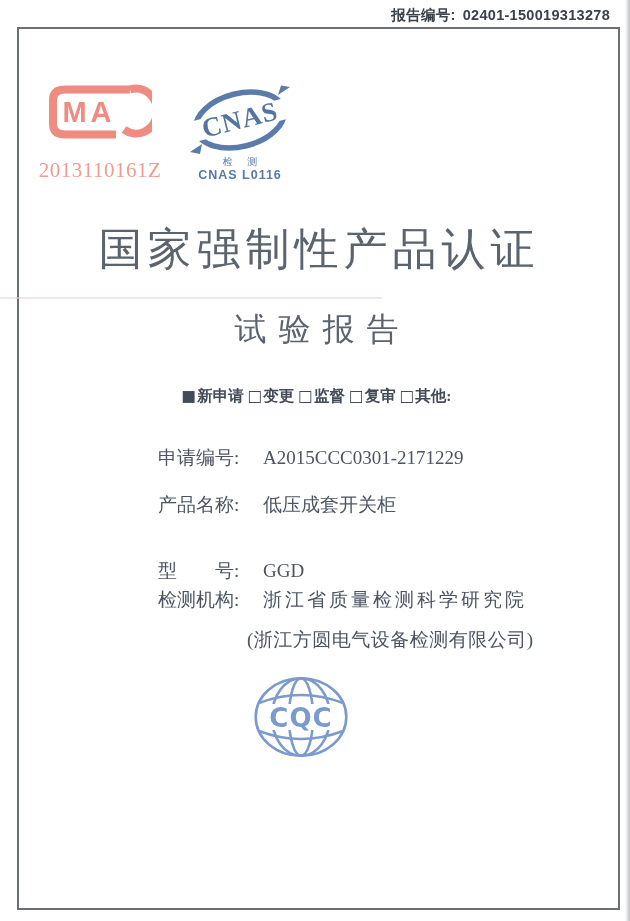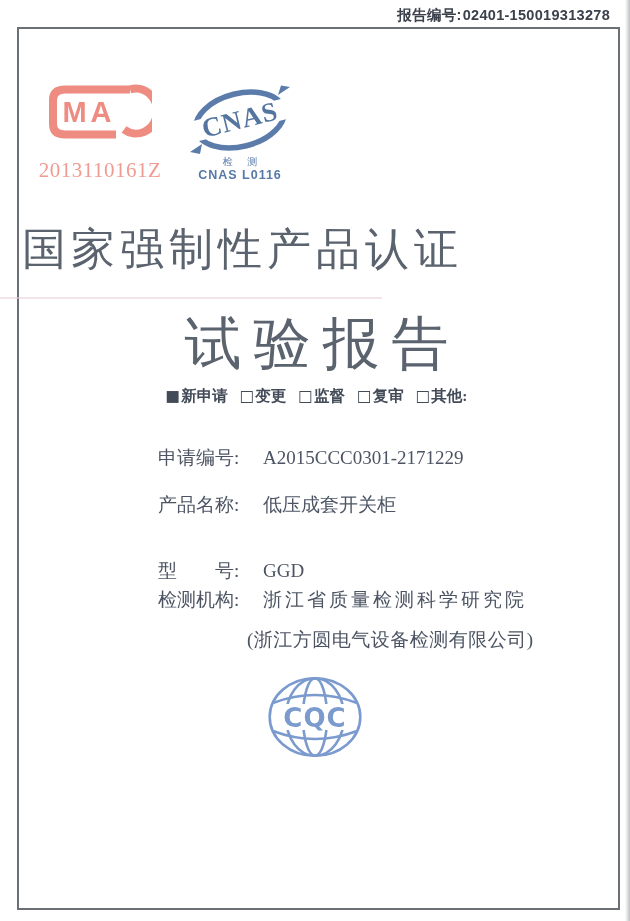--- a/index.html
+++ b/index.html
@@ -9,60 +9,60 @@
 
   
   .frame{position:absolute;left:17px;top:27px;width:599px;height:879px;
          border:2px solid #6b7077;}
   .edge{position:absolute;right:0;top:0;width:5px;height:100%;
         background:linear-gradient(to right,rgba(255,255,255,0),rgba(110,116,124,.45));}
 
   
   .report-no{position:absolute;top:6px;right:20px;font-family:"Liberation Sans","DejaVu Sans",sans-serif;
              font-size:14.5px;font-weight:600;color:#3a414b;letter-spacing:.3px;line-height:1.25;}
-  .report-no .rn{margin-left:1px;}
+  .report-no .rn{margin-left:7px;}
 
   
   .cma{position:absolute;left:38px;top:84px;width:124px;text-align:center;}
   .cma svg{display:block;margin:0 auto;}
   .cma-num{margin-top:20px;font-size:21px;color:#f09b91;letter-spacing:.5px;line-height:1;
            font-family:"Liberation Serif","DejaVu Serif",serif;}
 
   
   .cnas{position:absolute;left:188px;top:82px;width:104px;text-align:center;color:#5b7cab;}
   .cnas svg{display:block;margin:0 auto;}
   .cnas-cap{margin-top:-2px;font-size:10px;letter-spacing:6px;padding-left:6px;line-height:1.2;}
   .cnas-code{margin-top:1px;font-family:"Liberation Sans","DejaVu Sans",sans-serif;
              font-size:12.5px;font-weight:600;letter-spacing:1px;line-height:1.1;color:#5679a9;}
 
   
-  .title1{position:absolute;left:17px;top:225px;width:599px;
+  .title1{position:absolute;left:17px;top:225px;width:599px;text-align:center;
           font-size:44px;line-height:1.15;color:#5b636e;letter-spacing:5px;padding-left:5px;box-sizing:border-box;}
   .title2{position:absolute;left:17px;top:311px;width:599px;text-align:center;
-          font-size:57px;line-height:1.15;color:#5b636e;letter-spacing:12px;padding-left:12px;box-sizing:border-box;}
+          font-size:32px;line-height:1.15;color:#5b636e;letter-spacing:12px;padding-left:12px;box-sizing:border-box;}
   .artifact{position:absolute;left:0;top:297px;width:382px;height:2px;
             background:#e8cdd9;opacity:.55;}
 
   
   .apptype{position:absolute;left:17px;top:387px;width:599px;display:flex;justify-content:center;
-           gap:12px;font-size:15.5px;font-weight:600;color:#434b58;line-height:1.2;}
+           gap:4px;font-size:15.5px;font-weight:600;color:#434b58;line-height:1.2;}
   .apptype .opt{white-space:nowrap;}
   .apptype .glyph{margin-right:1px;font-family:"DejaVu Sans",sans-serif;font-weight:400;}
 
   
   .field{position:absolute;left:158px;font-size:19px;color:#4c5463;line-height:1.25;}
   .field .line1{display:flex;}
   .flabel{display:inline-block;width:96px;flex-shrink:0;}
   .fvalue{margin-left:9px;white-space:nowrap;}
   .f1{top:446px;} .f2{top:493px;} .f3{top:559px;} .f4{top:588px;}
   .f4 .fvalue{letter-spacing:3px;}
   .fline2{margin-left:89px;margin-top:16px;letter-spacing:.5px;}
 
   
-  .cqc{position:absolute;left:267px;top:676px;}
+  .cqc{position:absolute;left:253px;top:676px;}
 </style>
 </head>
 <body>
 
 <div class="page">
 
   <div class="report-no">
     <span>报告编号:</span><span class="rn">02401-150019313278</span>
   </div>
 

